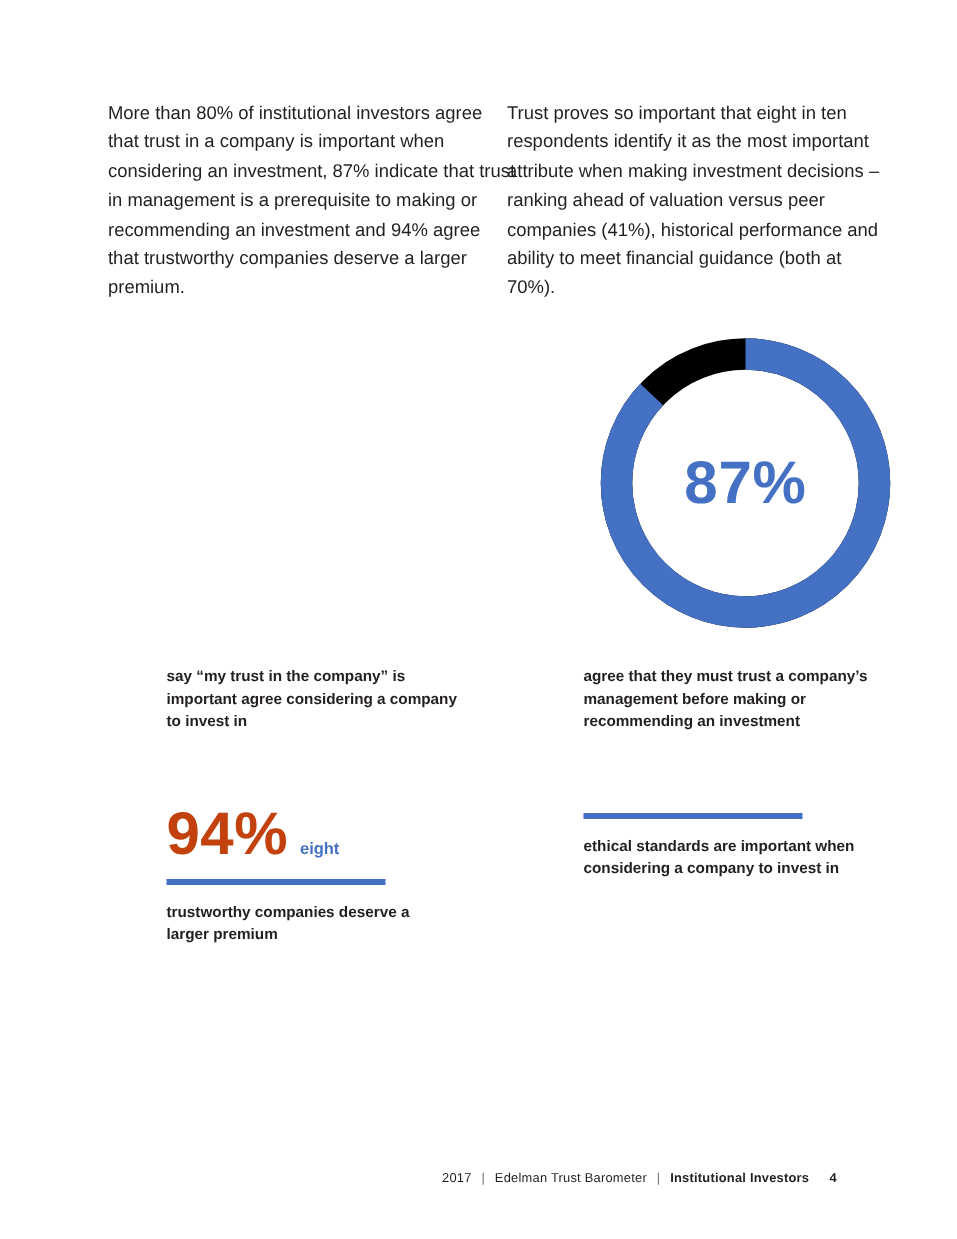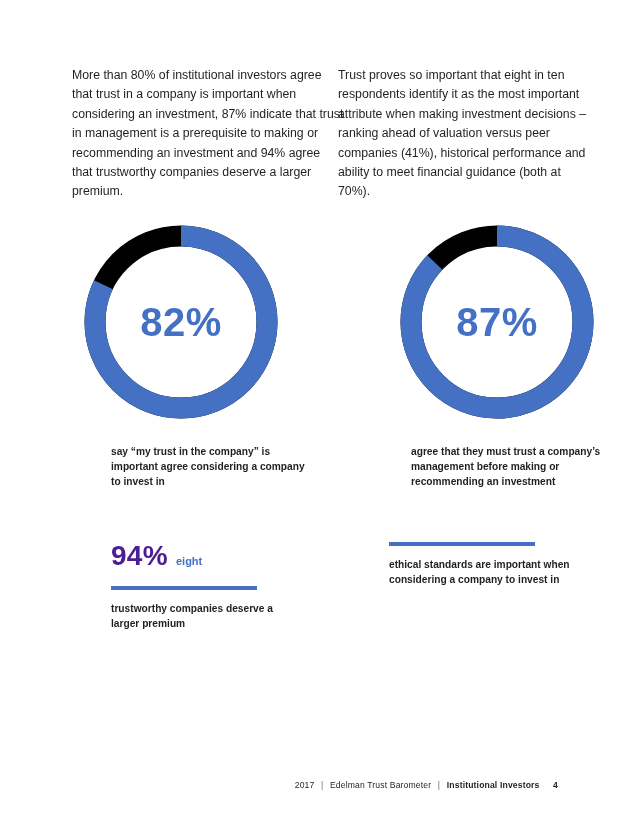--- a/index.html
+++ b/index.html
@@ -59,39 +59,39 @@
   
   .donut-caption {
     position: absolute;
     font-size: 10.2px;
     line-height: 14.8px;
     font-weight: 700;
     color: #231f20;
     width: 200px;
   }
   #caption-1 { left: 111px; top: 445px; }
-  #caption-2 { left: 389px; top: 445px; margin-left: 22px; }
+  #caption-2 { left: 389px; top: 445px; }
 
   
   .stat-block {
     position: absolute;
     width: 200px;
   }
   #stat-1 { left: 111px; top: 534px; }
   #stat-2 { left: 389px; top: 534px; }
 
   .stat-row {
     display: flex;
     align-items: baseline;
     height: 44px;
   }
   .stat-pct {
-    font-size: 28px;
+    font-size: 40px;
     font-weight: 700;
-    color: #4c1d95;
+    color: #c2410c;
     line-height: 44px;
     letter-spacing: 0.3px;
   }
   .stat-word {
     font-size: 11px;
     font-weight: 700;
     color: #4471c4;
     margin-left: 8px;
     line-height: 20px;
   }
@@ -129,29 +129,20 @@
 </style>
 </head>
 <body>
 
 <div class="page">
 
   <div class="intro-col" id="intro-left">More than 80% of institutional investors agree that trust in a company is important when considering an investment, 87% indicate that trust in management is a prerequisite to making or recommending an investment and 94% agree that trustworthy companies deserve a larger premium.</div>
 
   <div class="intro-col" id="intro-right">Trust proves so important that eight in ten respondents identify it as the most important attribute when making investment decisions – ranking ahead of valuation versus peer companies (41%), historical performance and ability to meet financial guidance (both at 70%).</div>
 
-  <div class="donut-wrap" id="donut-1-wrap">
-    <svg class="donut-svg" viewBox="0 0 194 194">
-
-      <circle cx="97" cy="97" r="86" fill="none" stroke="#000000" stroke-width="21"></circle>
-
-      <circle id="arc-82" cx="97" cy="97" r="86" fill="none" stroke="#4471c4" stroke-width="21" transform="rotate(-90 97 97)" stroke-dasharray="443.0902278623044 97.26370855514"></circle>
-    </svg>
-    <div class="donut-center-label">82%</div>
-  </div>
 
   <div class="donut-wrap" id="donut-2-wrap">
     <svg class="donut-svg" viewBox="0 0 194 194">
       <circle cx="97" cy="97" r="86" fill="none" stroke="#000000" stroke-width="21"></circle>
       <circle id="arc-87" cx="97" cy="97" r="86" fill="none" stroke="#4471c4" stroke-width="21" transform="rotate(-90 97 97)" stroke-dasharray="470.10792468317663 70.24601173426777"></circle>
     </svg>
     <div class="donut-center-label">87%</div>
   </div>
 
   <div class="donut-caption" id="caption-1">say “my trust in the company” is important agree considering a company to invest in</div>

